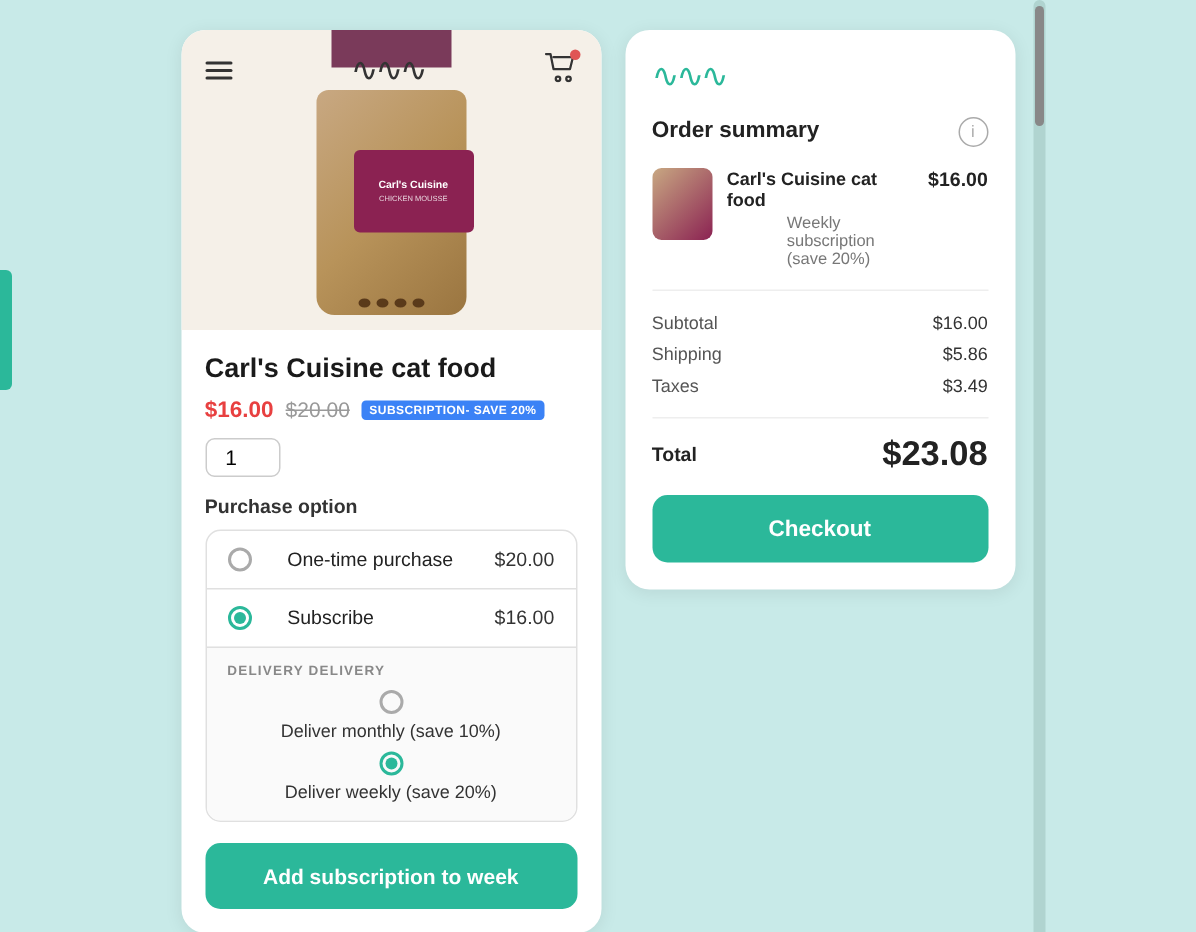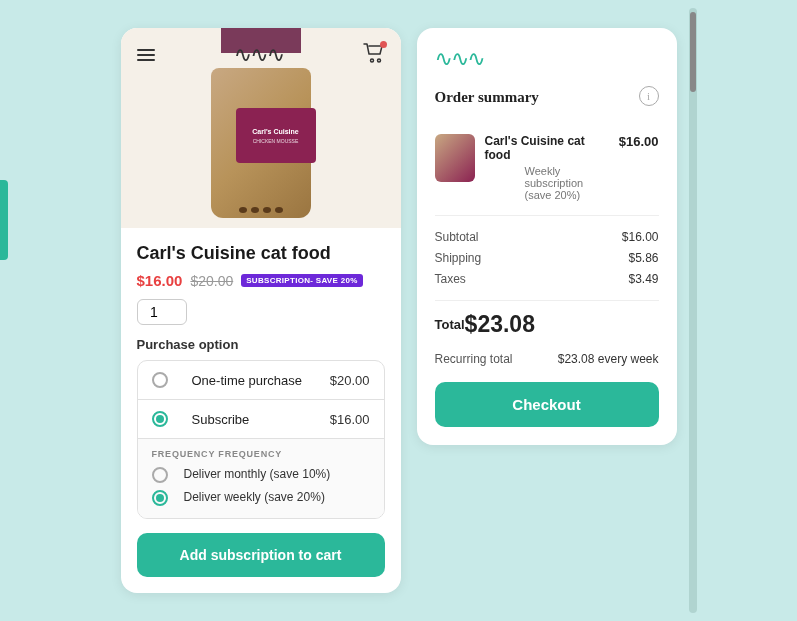--- a/index.html
+++ b/index.html
@@ -165,21 +165,21 @@
       color: #e84040;
       font-size: 15px;
       font-weight: 700;
     }
     .price-original {
       color: #999;
       font-size: 14px;
       text-decoration: line-through;
     }
     .subscription-badge {
-      background: #6d28d9;
+      background: #3b82f6;
       color: #fff;
       font-size: 8px;
       font-weight: 700;
       padding: 2px 5px;
       border-radius: 3px;
       letter-spacing: 0.3px;
     }
     .quantity-input {
       border: 1.5px solid #ccc;
       border-radius: 6px;
@@ -249,24 +249,25 @@
     }
     .delivery-title {
       font-size: 9px;
       font-weight: 700;
       color: #888;
       letter-spacing: 0.8px;
       margin-bottom: 8px;
     }
     .delivery-option {
       display: flex;
-      align-items: flex-start;
-      gap: 16px;
+      align-items: center;
+      gap: 4px;
       margin-bottom: 7px;
       cursor: pointer;
+      flex-direction: column;
     }
     .delivery-option:last-child {
       margin-bottom: 0;
     }
     .delivery-label {
       font-size: 12px;
       color: #333;
     }
     .add-to-cart-btn {
       display: block;
@@ -286,23 +287,22 @@
     .order-summary-card {
       background: #fff;
       border-radius: 16px;
       width: 260px;
       padding: 18px;
       box-shadow: 0 2px 12px rgba(0,0,0,0.08);
     }
     .summary-header {
       display: flex;
       justify-content: space-between;
-      align-items: flex-end;
-      margin-bottom: 28px;
-      font-family: Liberation Serif, serif;
+      align-items: flex-start;
+      margin-bottom: 14px;
     }
     .summary-title {
       font-size: 15px;
       font-weight: 600;
       color: #222;
     }
     .info-icon {
       width: 20px;
       height: 20px;
       border-radius: 50%;
@@ -365,20 +365,21 @@
     .line-label {
       font-size: 12px;
       color: #555;
     }
     .line-value {
       font-size: 12px;
       color: #333;
     }
     .total-row {
       display: flex;
+      justify-content: space-between;
       align-items: center;
       padding: 10px 0 8px;
       border-top: 1px solid #eee;
       margin-bottom: 6px;
     }
     .total-label {
       font-size: 13px;
       font-weight: 600;
       color: #222;
     }
@@ -508,36 +509,36 @@
 
         <div class="option-row">
           <div class="radio-outer selected">
             <div class="radio-inner"></div>
           </div>
           <span class="option-label">Subscribe</span>
           <span class="option-price">$16.00</span>
         </div>
 
         <div class="delivery-section">
-          <div class="delivery-title">FREQUENCY FREQUENCY</div>
+          <div class="delivery-title">DELIVERY DELIVERY</div>
           <div class="delivery-option">
             <div class="radio-outer"></div>
             <span class="delivery-label">Deliver monthly (save 10%)</span>
           </div>
           <div class="delivery-option">
             <div class="radio-outer selected">
               <div class="radio-inner"></div>
             </div>
             <span class="delivery-label">Deliver weekly (save 20%)</span>
           </div>
         </div>
       </div>
     </div>
 
-    <button class="add-to-cart-btn">Add subscription to cart</button>
+    <button class="add-to-cart-btn">Add subscription to week</button>
 
   </div>
 
   <div class="order-summary-card">
     <div class="order-wavy">∿∿∿</div>
     <div class="summary-header">
       <span class="summary-title">Order summary</span>
       <div class="info-icon">i</div>
     </div>
 
@@ -564,24 +565,20 @@
         <span class="line-label">Taxes</span>
         <span class="line-value">$3.49</span>
       </div>
     </div>
 
     <div class="total-row">
       <span class="total-label">Total</span>
       <span class="total-value">$23.08</span>
     </div>
 
-    <div class="recurring-row">
-      <span class="recurring-label">Recurring total</span>
-      <span class="recurring-value">$23.08 every week</span>
-    </div>
 
     <button class="checkout-btn">Checkout</button>
   </div>
 
   <div class="scrollbar">
     <div class="scrollbar-thumb"></div>
   </div>
 
 </div>
 

